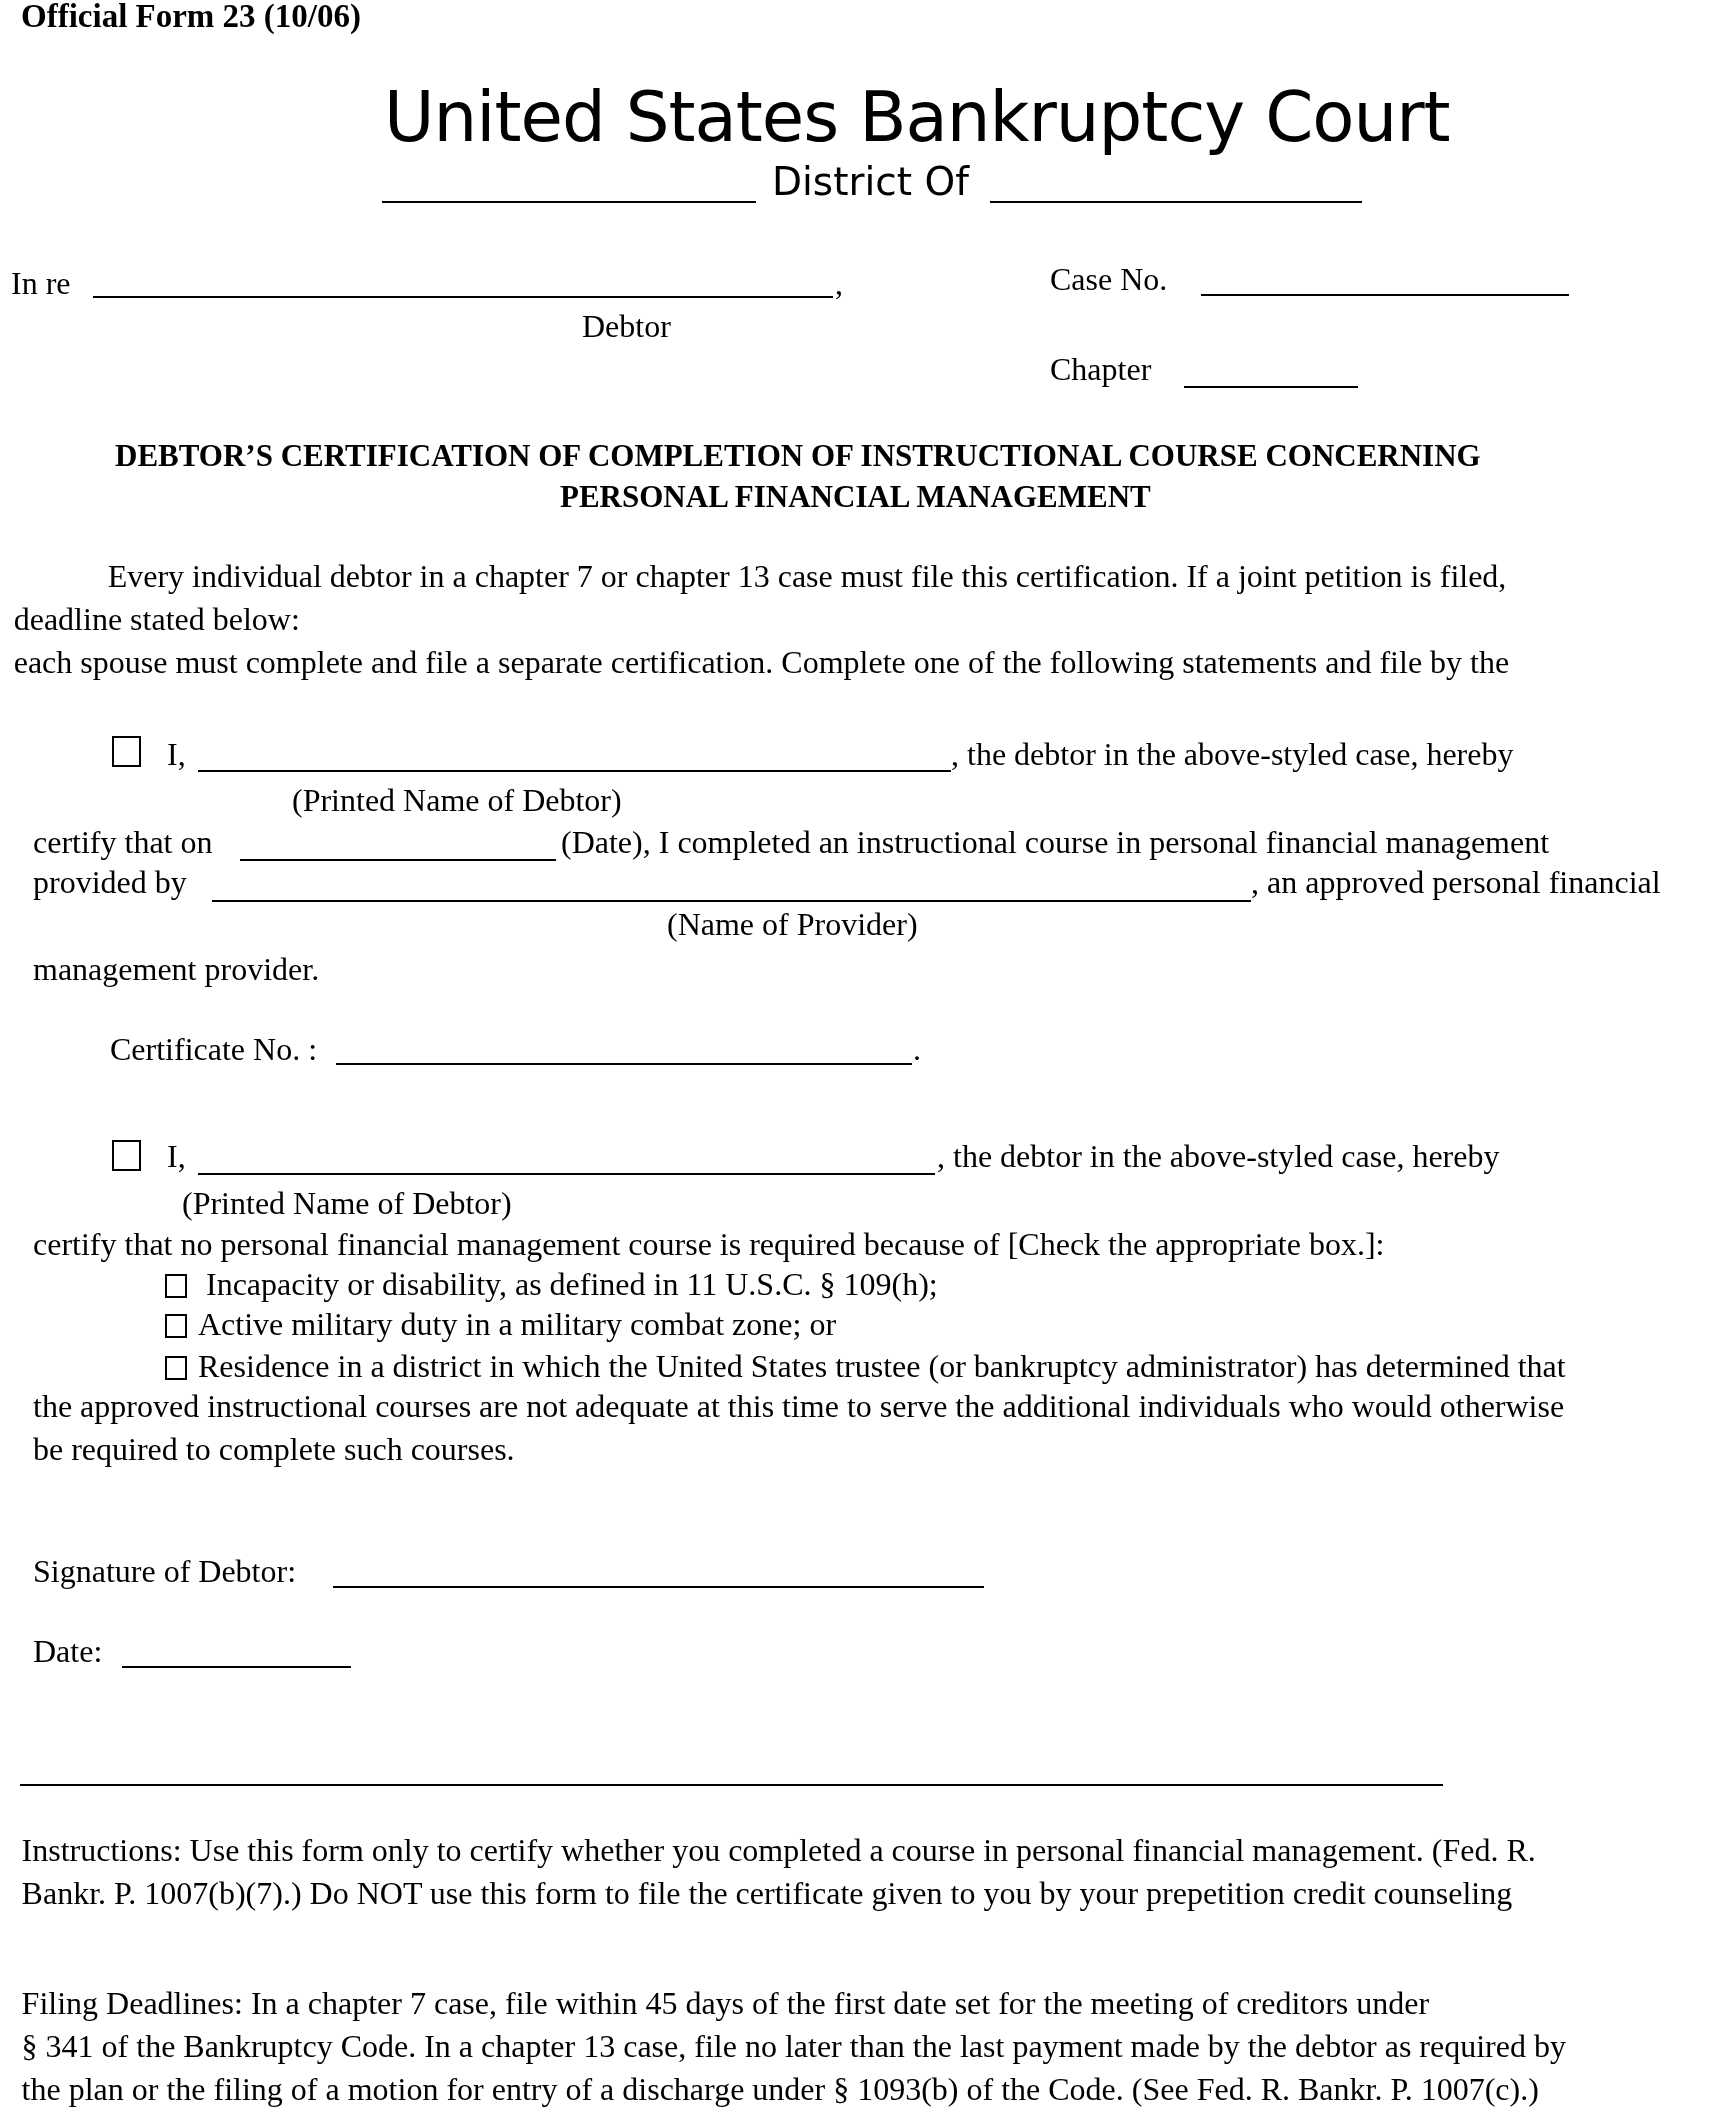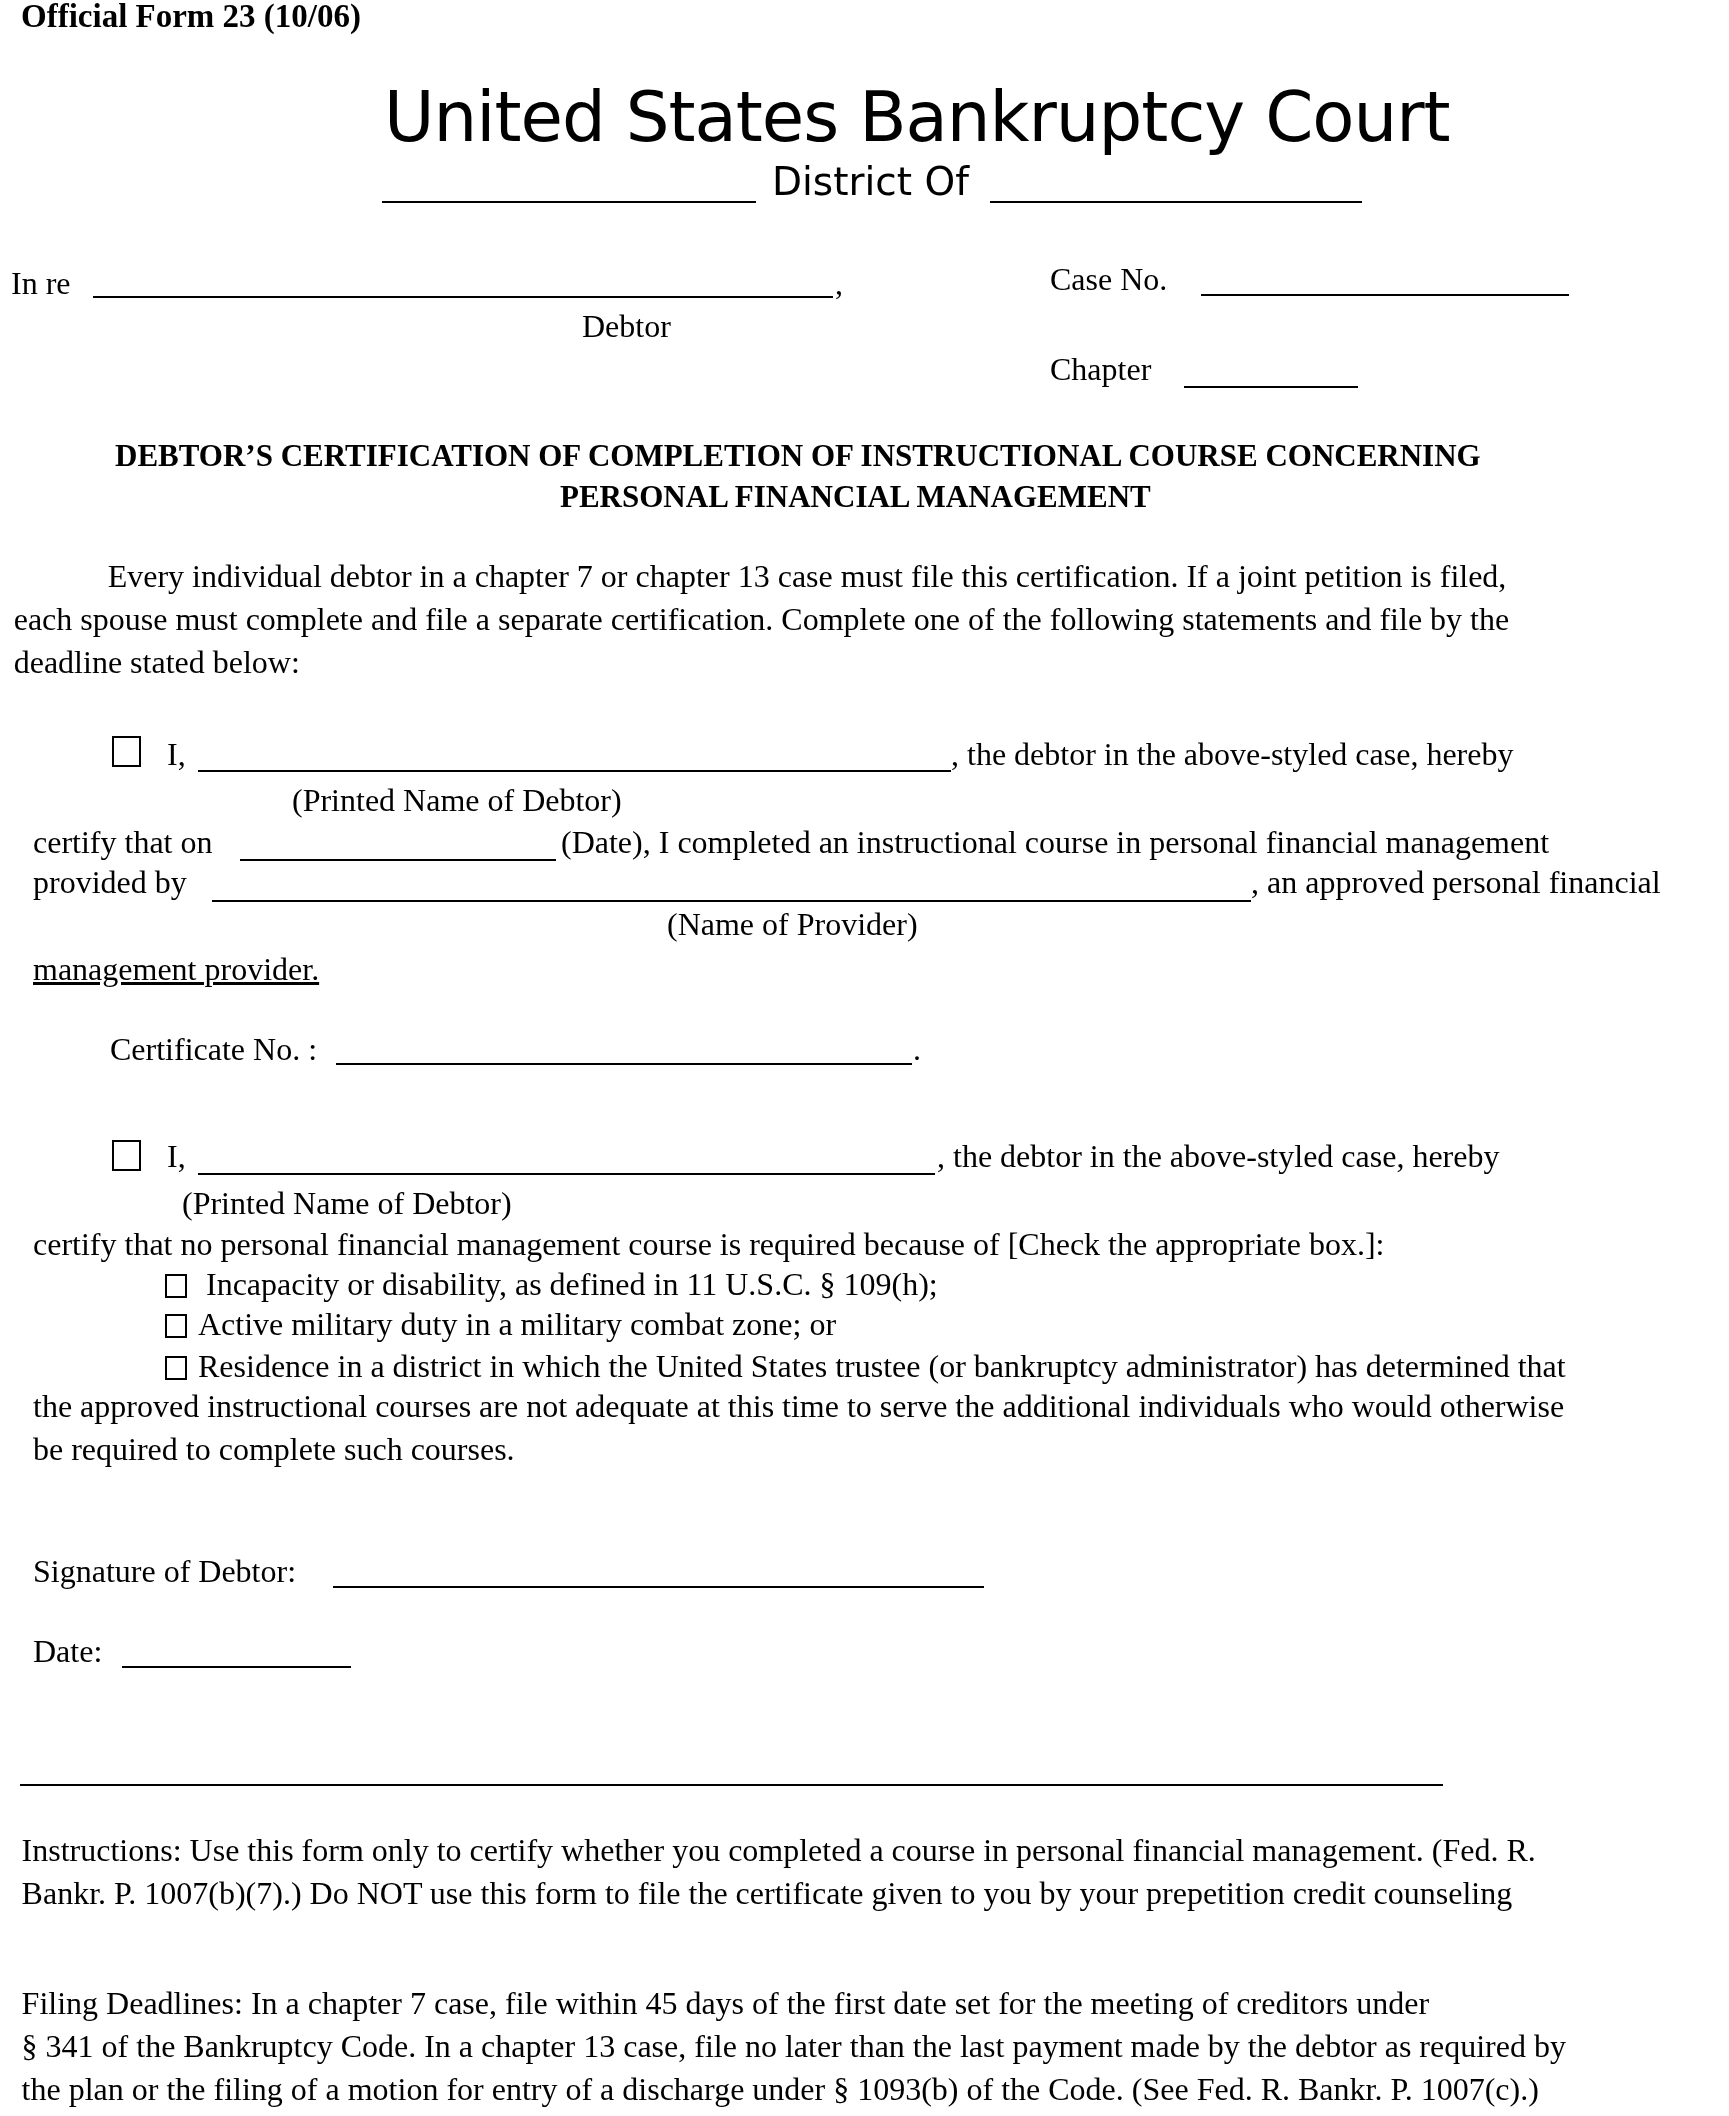--- a/index.html
+++ b/index.html
@@ -35,40 +35,40 @@
 <div class="line field" style="left:1201px; top:294px; width:368px;"></div>
 
 <div class="abs serif" style="left:1050px; top:353px;">Chapter</div>
 <div class="line field" style="left:1184px; top:386px; width:174px;"></div>
 
 <div class="abs bold" style="left:94px; top:438px; font-size:31px; line-height:35px;">DEBTOR’S CERTIFICATION OF COMPLETION OF INSTRUCTIONAL COURSE CONCERNING</div>
 <div class="abs bold" style="left:539px; top:479px; font-size:31px; line-height:35px;">PERSONAL FINANCIAL MANAGEMENT</div>
 
 <div class="para italic" style="left:13.7px; top:555px;">
   <div style="padding-left:94px;">Every individual debtor in a chapter 7 or chapter 13 case must file this certification.  If a joint petition is filed,</div>
+  <div>deadline stated below:</div>
   <div>each spouse must complete and file a separate certification.  Complete one of the following statements and file by the</div>
-  <div>deadline stated below:</div>
 </div>
 
 <div class="box" style="left:112px; top:736px; width:29px; height:31px;"></div>
 <div class="abs serif" style="left:167px; top:738px;">I,</div>
 <div class="line field" style="left:198px; top:770px; width:753px;"></div>
 <div class="abs serif" style="left:951px; top:738px;">, the debtor in the above-styled case, hereby</div>
 <div class="abs serif" style="left:292px; top:784px;">(Printed Name of Debtor)</div>
 
 <div class="abs serif" style="left:33px; top:826px;">certify that on</div>
 <div class="line field" style="left:240px; top:859px; width:316px;"></div>
 <div class="abs serif" style="left:561px; top:826px;">(Date), I completed an instructional course in personal financial management</div>
 
 <div class="abs serif" style="left:33px; top:866px;">provided by</div>
 <div class="line field" style="left:212px; top:900px; width:1039px;"></div>
 <div class="abs serif" style="left:1251px; top:866px;">, an approved personal financial</div>
 <div class="abs serif" style="left:667px; top:908px;">(Name of Provider)</div>
 
-<div class="abs serif" style="left:33px; top:953px;text-decoration:underline;">management provider.</div>
+<div class="abs serif" style="left:33px; top:953px;">management provider.</div>
 
 <div class="abs serif" style="left:110px; top:1033px;">Certificate No. :</div>
 <div class="line field" style="left:336px; top:1063px; width:576px;"></div>
 <div class="abs serif" style="left:913px; top:1033px;">.</div>
 
 <div class="box" style="left:112px; top:1140px; width:29px; height:31px;"></div>
 <div class="abs serif" style="left:167px; top:1140px;">I,</div>
 <div class="line field" style="left:198px; top:1173px; width:737px;"></div>
 <div class="abs serif" style="left:937px; top:1140px;">, the debtor in the above-styled case, hereby</div>
 <div class="abs serif" style="left:182px; top:1187px;">(Printed Name of Debtor)</div>

